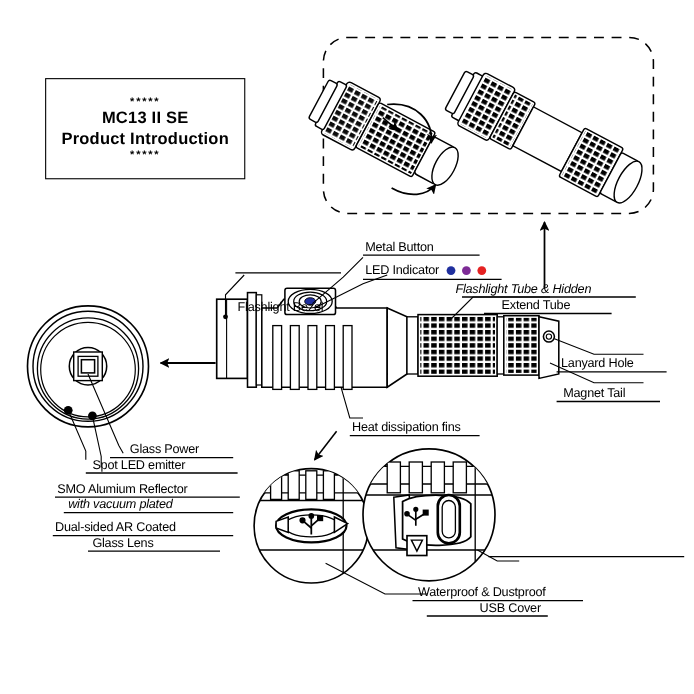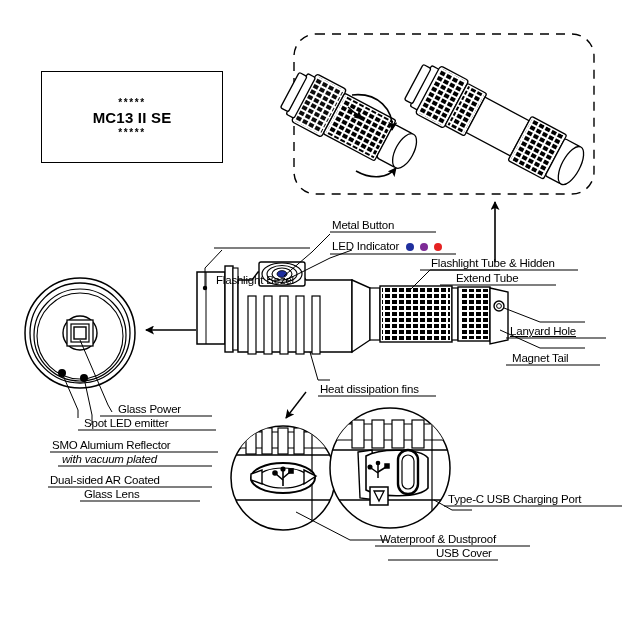--- a/index.html
+++ b/index.html
@@ -264,51 +264,51 @@
     <line x1="444" y1="506" x2="622" y2="506" stroke="#000" stroke-width="1.2"></line>
     <line x1="375" y1="546" x2="530" y2="546" stroke="#000" stroke-width="1.2"></line>
     <line x1="388" y1="560" x2="498" y2="560" stroke="#000" stroke-width="1.2"></line>
 
     <path d="M306 392 L 286 418" stroke="#000" stroke-width="1.4" marker-end="url(#arrowFill)"></path>
   </svg>
 
   <div id="title-card">
     <div class="stars">*****</div>
     <div class="t1">MC13 II SE</div>
+    <div class="t2">Product Introduction</div>
     <div class="stars">*****</div>
   </div>
 
   <div class="lbl" style="left:216px;top:234px;margin-top:40px;">Flashlight Bezel</div>
 
   <div class="lbl" style="left:332px;top:219px;">Metal Button</div>
 
   <div class="lbl" style="left:332px;top:240px;">
     <span>LED Indicator</span>
     <span class="dots">
       <span class="dot" style="background: rgb(31, 47, 158);"></span>
       <span class="dot" style="background: rgb(125, 43, 150);"></span>
       <span class="dot" style="background: rgb(229, 34, 34);"></span>
     </span>
   </div>
 
-  <div class="lbl" style="left:431px;top:257px;">Flashlight Tube &amp; Hidden</div>
+  <div class="lbl" style="left:414px;top:257px;font-style:italic;">Flashlight Tube &amp; Hidden</div>
   <div class="lbl" style="left:456px;top:272px;">Extend Tube</div>
 
-  <div class="lbl" style="left:510px;top:325px;text-decoration:underline;">Lanyard Hole</div>
+  <div class="lbl" style="left:510px;top:325px;">Lanyard Hole</div>
   <div class="lbl" style="left:512px;top:352px;">Magnet Tail</div>
 
   <div class="lbl" style="left:320px;top:383px;">Heat dissipation fins</div>
 
   <div class="lbl" style="left:118px;top:403px;">Glass Power</div>
   <div class="lbl" style="left:84px;top:417px;">Spot LED emitter</div>
 
   <div class="lbl" style="left:52px;top:439px;">SMO Alumium Reflector</div>
   <div class="lbl" style="left:62px;top:453px;font-style:italic;">with vacuum plated</div>
 
   <div class="lbl" style="left:50px;top:474px;">Dual-sided AR Coated</div>
   <div class="lbl" style="left:84px;top:488px;">Glass Lens</div>
 
-  <div class="lbl" style="left:448px;top:493px;">Type-C USB Charging Port</div>
 
   <div class="lbl" style="left:380px;top:533px;">Waterproof &amp; Dustproof</div>
   <div class="lbl" style="left:436px;top:547px;">USB Cover</div>
 
 </div>
 
 </body></html>

